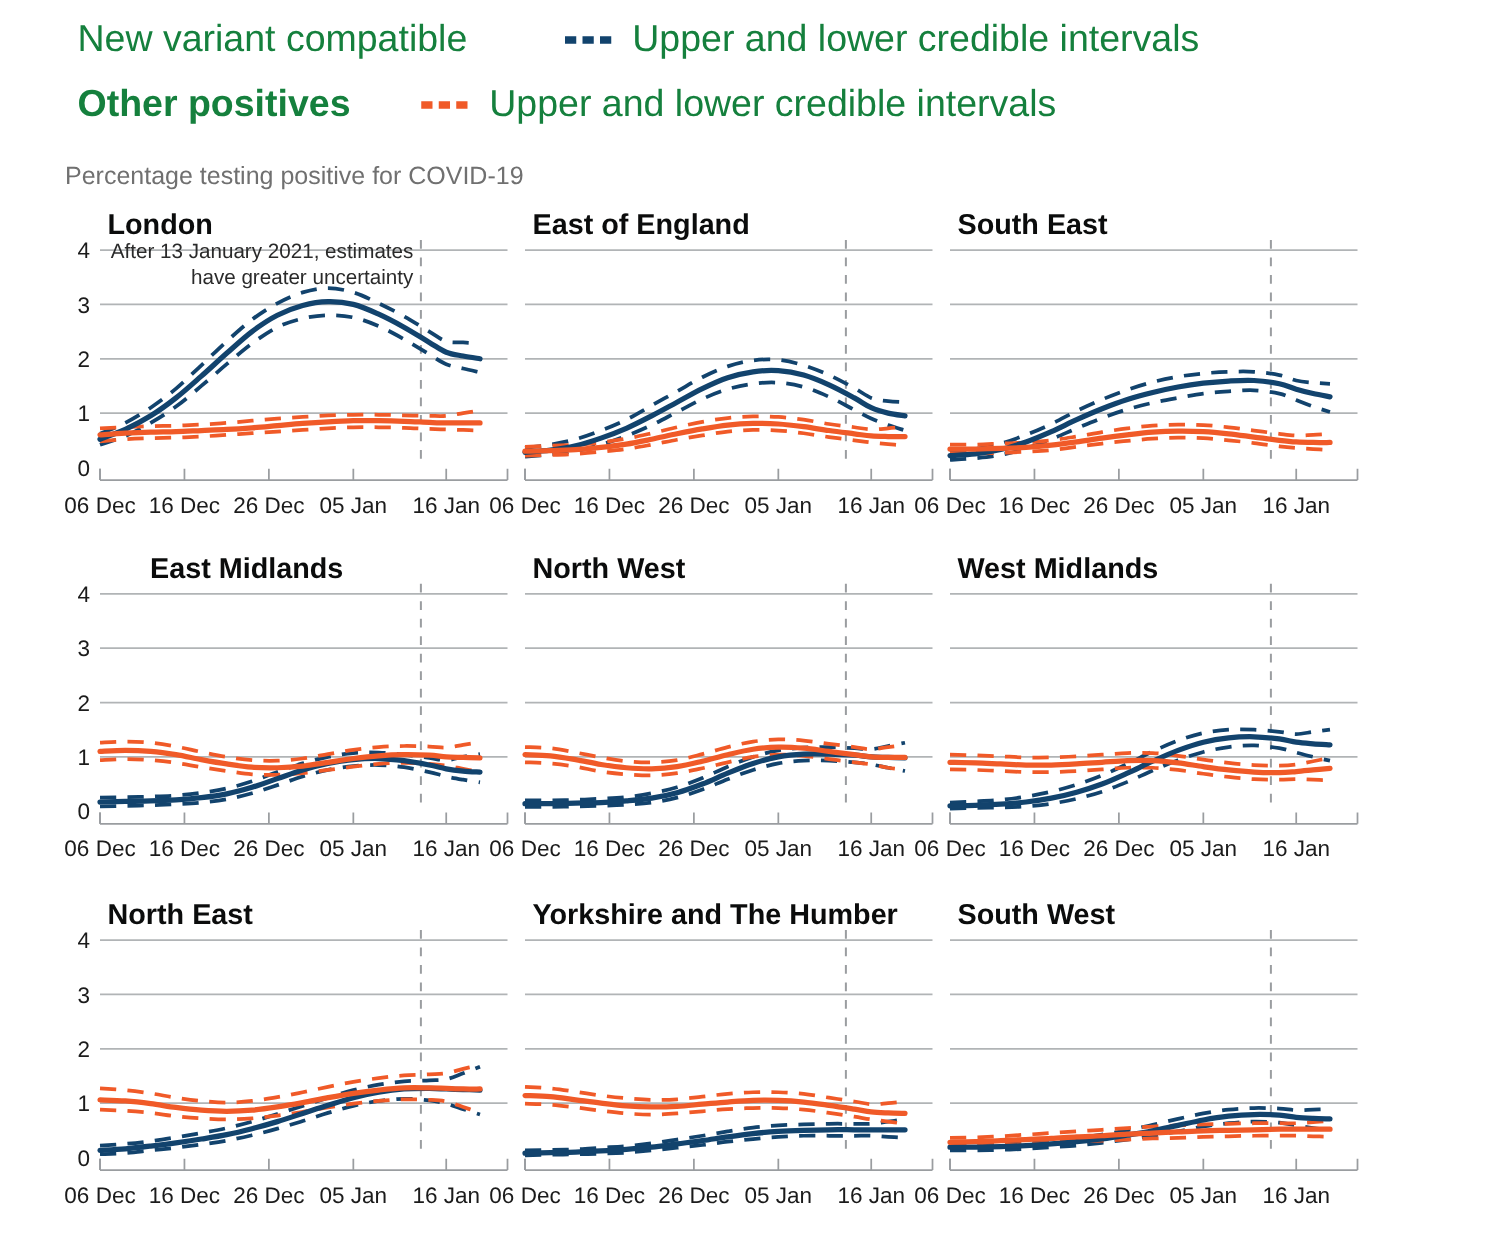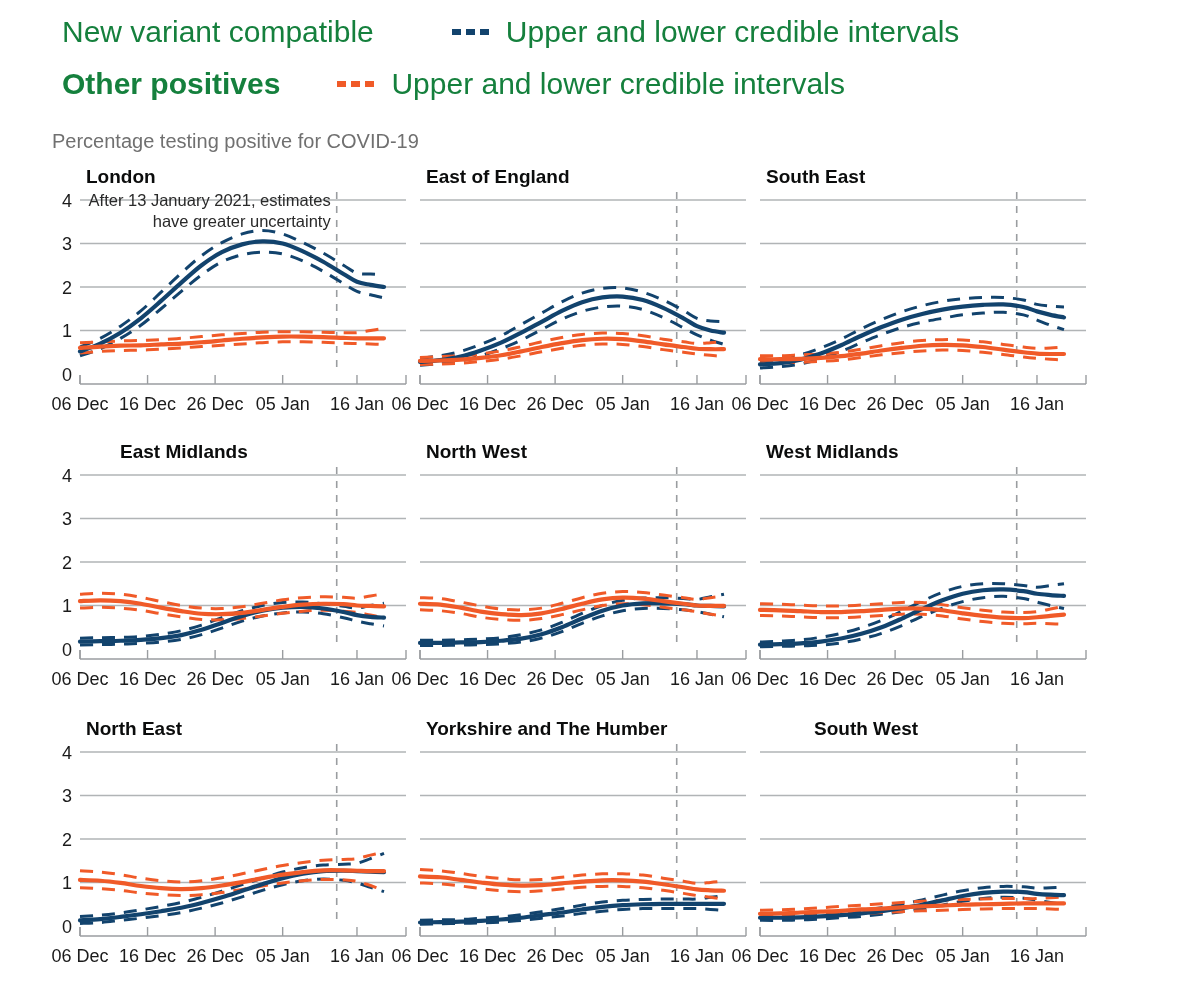--- a/index.html
+++ b/index.html
@@ -34,21 +34,21 @@
   }
 
   
   .grid {
     position: absolute; left: 0; top: 158px;
     width: 1200px;
   }
   .panel { position: relative; }
   .panel-title {
     position: absolute;
-    font-size: 19px; font-weight: bold; color: #0b0c0c;
+    font-size: 23px; font-weight: bold; color: #0b0c0c;
     white-space: nowrap;
   }
   svg { display: block; overflow: visible; }
   text { font-family: "Liberation Sans", sans-serif; }
   .tick-label { font-size: 18px; fill: #1b1b1b; }
   .ann-text { font-size: 16.5px; fill: #2a2a2a; }
   .gridline { stroke: #b1b4b6; stroke-width: 1.4; }
   .axisline { stroke: #9a9da0; stroke-width: 1.4; }
   .vline { stroke: #9a9da0; stroke-width: 1.6; stroke-dasharray: 7 7; }
   .series-solid { fill: none; stroke-width: 4.2; stroke-linecap: round; stroke-linejoin: round; }
@@ -340,21 +340,21 @@
           <text x="163.11111111111111" y="252" text-anchor="middle" class="tick-label">26 Dec</text>
           <line x1="230.66666666666666" y1="226" x2="230.66666666666666" y2="217" class="axisline"></line>
           <text x="230.66666666666666" y="252" text-anchor="middle" class="tick-label">05 Jan</text>
           <line x1="304.97777777777776" y1="226" x2="304.97777777777776" y2="217" class="axisline"></line>
           <text x="304.97777777777776" y="252" text-anchor="middle" class="tick-label">16 Jan</text>
           <line x1="354" y1="226" x2="354" y2="217" class="axisline"></line>
           <line x1="28" y1="226" x2="28" y2="217" class="axisline"></line>
         </svg>
       </div>
       <div class="panel" style="position: absolute; left: 732px; top: 552px; width: 400px; height: 275px;">
-        <div class="panel-title" style="left: 34px; top: 8px; margin-left: 48px;">South West</div>
+        <div class="panel-title" style="left: 34px; top: 8px;">South West</div>
         <svg width="400" height="275" viewBox="0 0 400 275">
           <line x1="28" y1="172.5" x2="354" y2="172.5" class="gridline"></line>
           <line x1="28" y1="129" x2="354" y2="129" class="gridline"></line>
           <line x1="28" y1="85.5" x2="354" y2="85.5" class="gridline"></line>
           <line x1="28" y1="42" x2="354" y2="42" class="gridline"></line>
           <line x1="284.7111111111111" y1="34" x2="284.7111111111111" y2="216" class="vline"></line>
           <path d="M28.00,205.13C31.38,205.13 41.51,205.20 48.27,205.13C55.02,205.05 61.78,204.91 68.53,204.69C75.29,204.47 82.04,204.18 88.80,203.82C95.56,203.46 102.31,203.09 109.07,202.51C115.82,201.94 122.58,201.14 129.33,200.34C136.09,199.54 142.84,198.75 149.60,197.73C156.36,196.71 163.11,195.56 169.87,194.25C176.62,192.94 183.38,191.42 190.13,189.90C196.89,188.38 203.64,186.64 210.40,185.12C217.16,183.59 223.91,182.00 230.67,180.76C237.42,179.53 244.18,178.44 250.93,177.72C257.69,177.00 264.44,176.56 271.20,176.41C277.96,176.27 285.84,176.56 291.47,176.85C297.10,177.14 300.47,178.01 304.98,178.16C309.48,178.30 313.99,177.87 318.49,177.72C322.99,177.57 329.75,177.36 332.00,177.28" stroke="#12436D" class="series-dash"></path>
           <path d="M28.00,210.34C31.38,210.34 41.51,210.42 48.27,210.34C55.02,210.27 61.78,210.13 68.53,209.91C75.29,209.69 82.04,209.40 88.80,209.04C95.56,208.68 102.31,208.17 109.07,207.74C115.82,207.30 122.58,207.01 129.33,206.43C136.09,205.85 142.84,205.05 149.60,204.25C156.36,203.46 163.11,202.59 169.87,201.65C176.62,200.70 183.38,199.69 190.13,198.60C196.89,197.51 203.64,196.35 210.40,195.12C217.16,193.89 223.91,192.29 230.67,191.21C237.42,190.12 244.18,189.25 250.93,188.59C257.69,187.94 264.44,187.36 271.20,187.29C277.96,187.22 285.84,187.65 291.47,188.16C297.10,188.67 300.47,189.61 304.98,190.34C309.48,191.06 313.99,191.86 318.49,192.51C322.99,193.16 329.75,193.96 332.00,194.25" stroke="#12436D" class="series-dash"></path>
           <path d="M28.00,200.34C31.38,200.27 41.51,200.12 48.27,199.91C55.02,199.69 61.78,199.40 68.53,199.03C75.29,198.67 82.04,198.16 88.80,197.73C95.56,197.29 102.31,196.86 109.07,196.43C115.82,195.99 122.58,195.56 129.33,195.12C136.09,194.69 142.84,194.25 149.60,193.81C156.36,193.38 163.11,192.94 169.87,192.51C176.62,192.07 183.38,191.57 190.13,191.21C196.89,190.84 203.64,190.63 210.40,190.34C217.16,190.05 223.91,189.68 230.67,189.47C237.42,189.25 244.18,189.18 250.93,189.03C257.69,188.88 264.44,188.67 271.20,188.59C277.96,188.52 285.84,188.59 291.47,188.59C297.10,188.59 300.47,188.74 304.98,188.59C309.48,188.45 313.99,188.01 318.49,187.72C322.99,187.44 329.75,187.00 332.00,186.85" stroke="#F05A28" class="series-dash"></path>
           <path d="M28.00,206.87C31.38,206.79 41.51,206.58 48.27,206.43C55.02,206.28 61.78,206.21 68.53,206.00C75.29,205.78 82.04,205.41 88.80,205.13C95.56,204.84 102.31,204.54 109.07,204.25C115.82,203.97 122.58,203.67 129.33,203.38C136.09,203.09 142.84,202.80 149.60,202.51C156.36,202.22 163.11,201.94 169.87,201.65C176.62,201.36 183.38,200.99 190.13,200.78C196.89,200.56 203.64,200.56 210.40,200.34C217.16,200.12 223.91,199.69 230.67,199.47C237.42,199.25 244.18,199.18 250.93,199.03C257.69,198.89 264.44,198.67 271.20,198.60C277.96,198.53 285.84,198.60 291.47,198.60C297.10,198.60 300.47,198.53 304.98,198.60C309.48,198.67 313.99,198.89 318.49,199.03C322.99,199.18 329.75,199.40 332.00,199.47" stroke="#F05A28" class="series-dash"></path>

